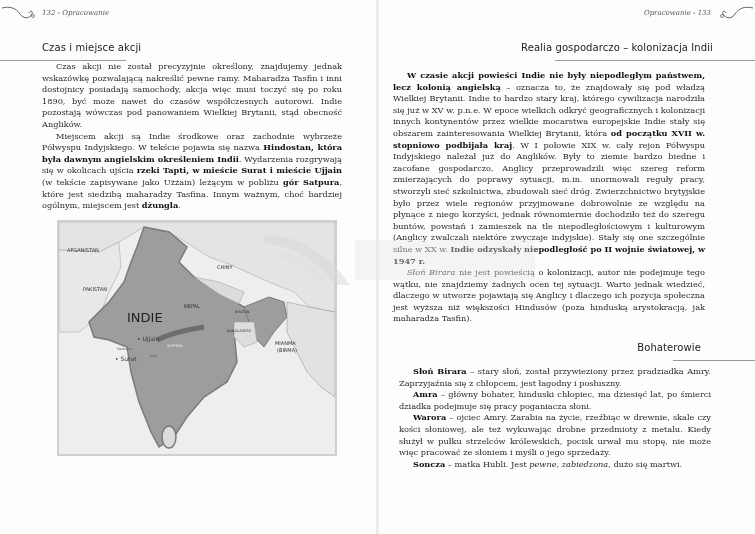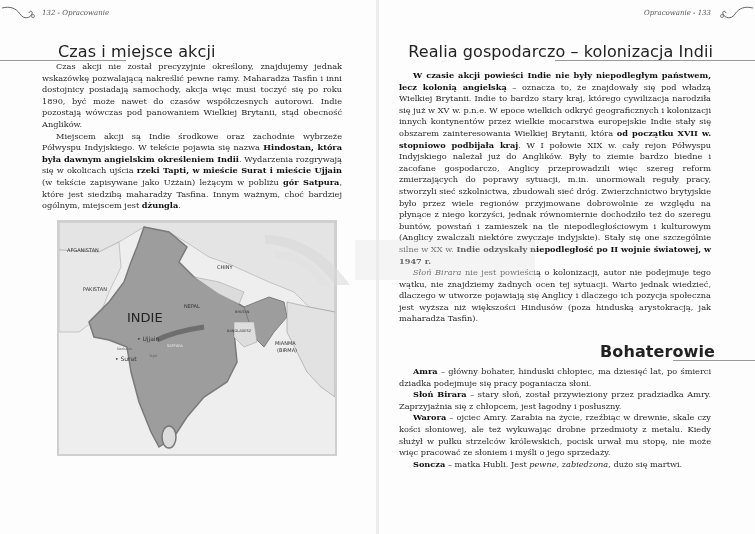--- a/index.html
+++ b/index.html
@@ -7,21 +7,21 @@
   .page { position:absolute; top:0; height:534px; background:#fdfdfd; }
   .page-left { left:0; width:376px; }
   .page-right { left:379px; width:376px; }
   .gutter { position:absolute; left:376px; top:0; width:3px; height:534px; background:#ececec; }
   .running-head { position:absolute; top:9px; font-style:italic; font-size:7px; color:#555; }
   .rh-left { left:42px; }
   .rh-right { right:44px; }
   .swirl { position:absolute; top:2px; width:36px; height:20px; }
   .swirl-left { left:2px; }
   .swirl-right { right:2px; }
-  .sec-head { position:absolute; font-family:"DejaVu Sans", sans-serif; font-size:16px; color:#222; letter-spacing:0.1px;margin-left:16px; }
+  .sec-head { position:absolute; font-family:"DejaVu Sans", sans-serif; font-size:10px; color:#222; letter-spacing:0.1px; }
   .sec-rule { position:absolute; height:1px; background:#9a9a9a; }
   .body-text { position:absolute; font-size:8.2px; line-height:11.6px; text-align:justify; color:#2a2a2a; }
   .body-text p { margin:0; text-indent:14px; }
   .body-text b { font-weight:bold; color:#111; }
   .map { position:absolute; left:57px; top:220px; width:276px; height:232px; background:#efefef; border:2px solid #cfcfcf; }
   .map svg { width:100%; height:100%; display:block; }
   .map-label { position:absolute; font-family:"DejaVu Sans", sans-serif; color:#333; white-space:nowrap; }
   .watermark { position:absolute; left:255px; top:230px; width:300px; height:60px; pointer-events:none; opacity:0.55; }
 </style>
 </head>
@@ -75,31 +75,31 @@
 
 <div class="page page-right">
   <div class="running-head rh-right">Opracowanie - 133</div>
   <svg class="swirl swirl-right" viewBox="0 0 36 20">
     <path d="M36 6 C28 4, 22 6, 18 12 C14 18, 8 16, 6 12 C5 9, 8 8, 9 11" fill="none" stroke="#555" stroke-width="0.9"></path>
     <circle cx="5" cy="14" r="1.5" fill="none" stroke="#555" stroke-width="0.7"></circle>
   </svg>
   <div class="sec-head" style="right:42px; top:42px;">Realia gospodarczo – kolonizacja Indii</div>
   <div class="sec-rule" style="right:0; top:60px; width:200px;"></div>
 
-  <div class="body-text" id="right-body" style="left:20px; top:70px; width:312px;">
+  <div class="body-text" id="right-body" style="left:14px; top:70px; width:312px;">
       <p><b>W czasie akcji powieści Indie nie były niepodległym państwem, lecz kolonią angielską</b><span> – oznacza to, że znajdowały się pod władzą Wielkiej Brytanii. Indie to bardzo stary kraj, którego cywilizacja narodziła się już w XV w. p.n.e. W epoce wielkich odkryć geograficznych i kolonizacji innych kontynentów przez wielkie mocarstwa europejskie Indie stały się obszarem zainteresowania Wielkiej Brytanii, która </span><b>od początku XVII w. stopniowo podbijała kraj</b><span>. W I połowie XIX w. cały rejon Półwyspu Indyjskiego należał już do Anglików. Były to ziemie bardzo biedne i zacofane gospodarczo, Anglicy przeprowadzili więc szereg reform zmierzających do poprawy sytuacji, m.in. unormowali reguły pracy, stworzyli sieć szkolnictwa, zbudowali sieć dróg. Zwierzchnictwo brytyjskie było przez wiele regionów przyjmowane dobrowolnie ze względu na płynące z niego korzyści, jednak równomiernie dochodziło też do szeregu buntów, powstań i zamieszek na tle niepodległościowym i kulturowym (Anglicy zwalczali niektóre zwyczaje indyjskie). Stały się one szczególnie silne w XX w. </span><b>Indie odzyskały niepodległość po II wojnie światowej, w 1947 r.</b></p>
       <p><i>Słoń Birara</i><span> nie jest powieścią o kolonizacji, autor nie podejmuje tego wątku, nie znajdziemy żadnych ocen tej sytuacji. Warto jednak wiedzieć, dlaczego w utworze pojawiają się Anglicy i dlaczego ich pozycja społeczna jest wyższa niż większości Hindusów (poza hinduską arystokracją, jak maharadża Tasfin).</span></p>
     </div>
 
-  <div class="sec-head" style="right:40px; top:342px;font-weight:bold;">Bohaterowie</div>
+  <div class="sec-head" style="right:54px; top:342px;">Bohaterowie</div>
   <div class="sec-rule" style="right:0; top:360px; width:82px;"></div>
 
   <div class="body-text" id="char-body" style="left:20px; top:366px; width:312px;">
+      <p><b>Słoń Birara</b><span> – stary słoń, został przywieziony przez pradziadka Amry. Zaprzyjaźnia się z chłopcem, jest łagodny i posłuszny.</span></p>
       <p><b>Amra</b><span> – główny bohater, hinduski chłopiec, ma dziesięć lat, po śmierci dziadka podejmuje się pracy poganiacza słoni.</span></p>
-      <p><b>Słoń Birara</b><span> – stary słoń, został przywieziony przez pradziadka Amry. Zaprzyjaźnia się z chłopcem, jest łagodny i posłuszny.</span></p>
       <p><b>Warora</b><span> – ojciec Amry. Zarabia na życie, rzeźbiąc w drewnie, skale czy kości słoniowej, ale też wykuwając drobne przedmioty z metalu. Kiedy służył w pułku strzelców królewskich, pocisk urwał mu stopę, nie może więc pracować ze słoniem i myśli o jego sprzedaży.</span></p>
       <p><b>Soncza</b><span> – matka Hubli. Jest </span><i>pewne, zabiedzona</i><span>, dużo się martwi.</span></p>
     </div>
 </div>
 
 <svg class="watermark" viewBox="0 0 300 60">
   <path d="M10 5 C40 5, 70 20, 95 55 L80 55 C60 28, 35 15, 10 14 Z" fill="#d9d9d9"></path>
   <path d="M20 20 C45 22, 62 35, 75 55 L65 55 C55 40, 40 30, 20 28 Z" fill="#e2e2e2"></path>
   <rect x="100" y="10" width="180" height="40" fill="#e6e6e6" opacity="0.7"></rect>
 </svg>

